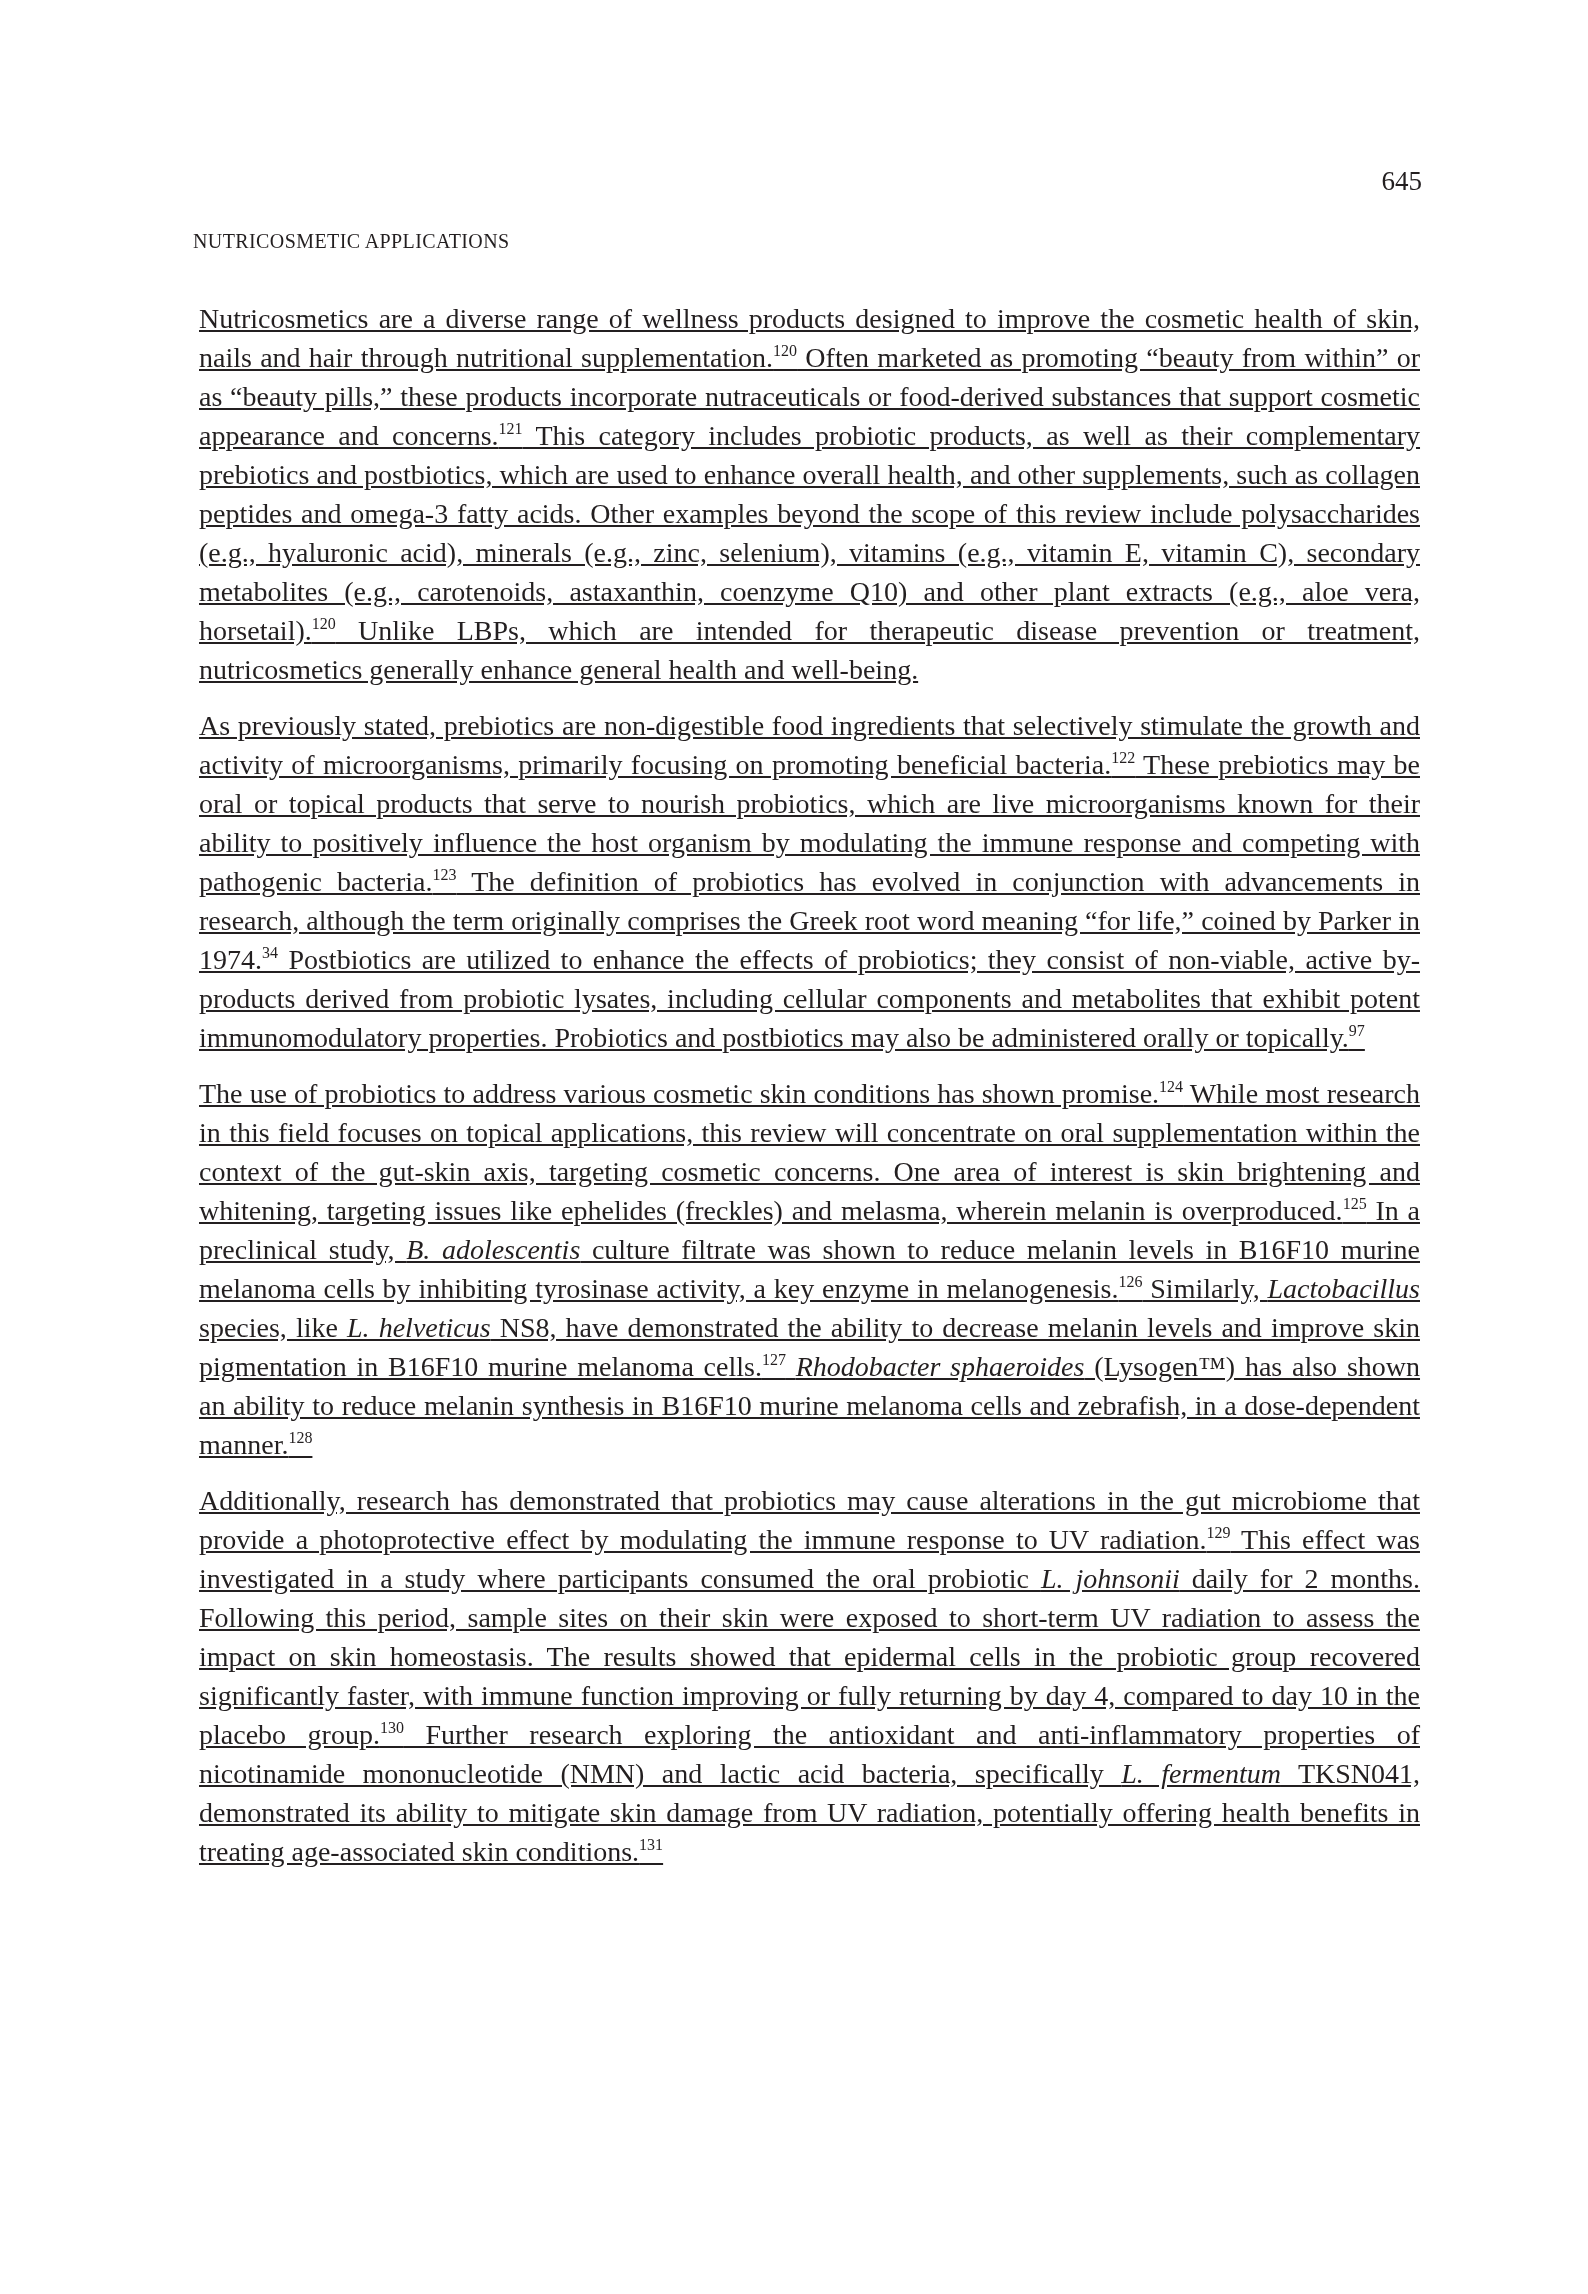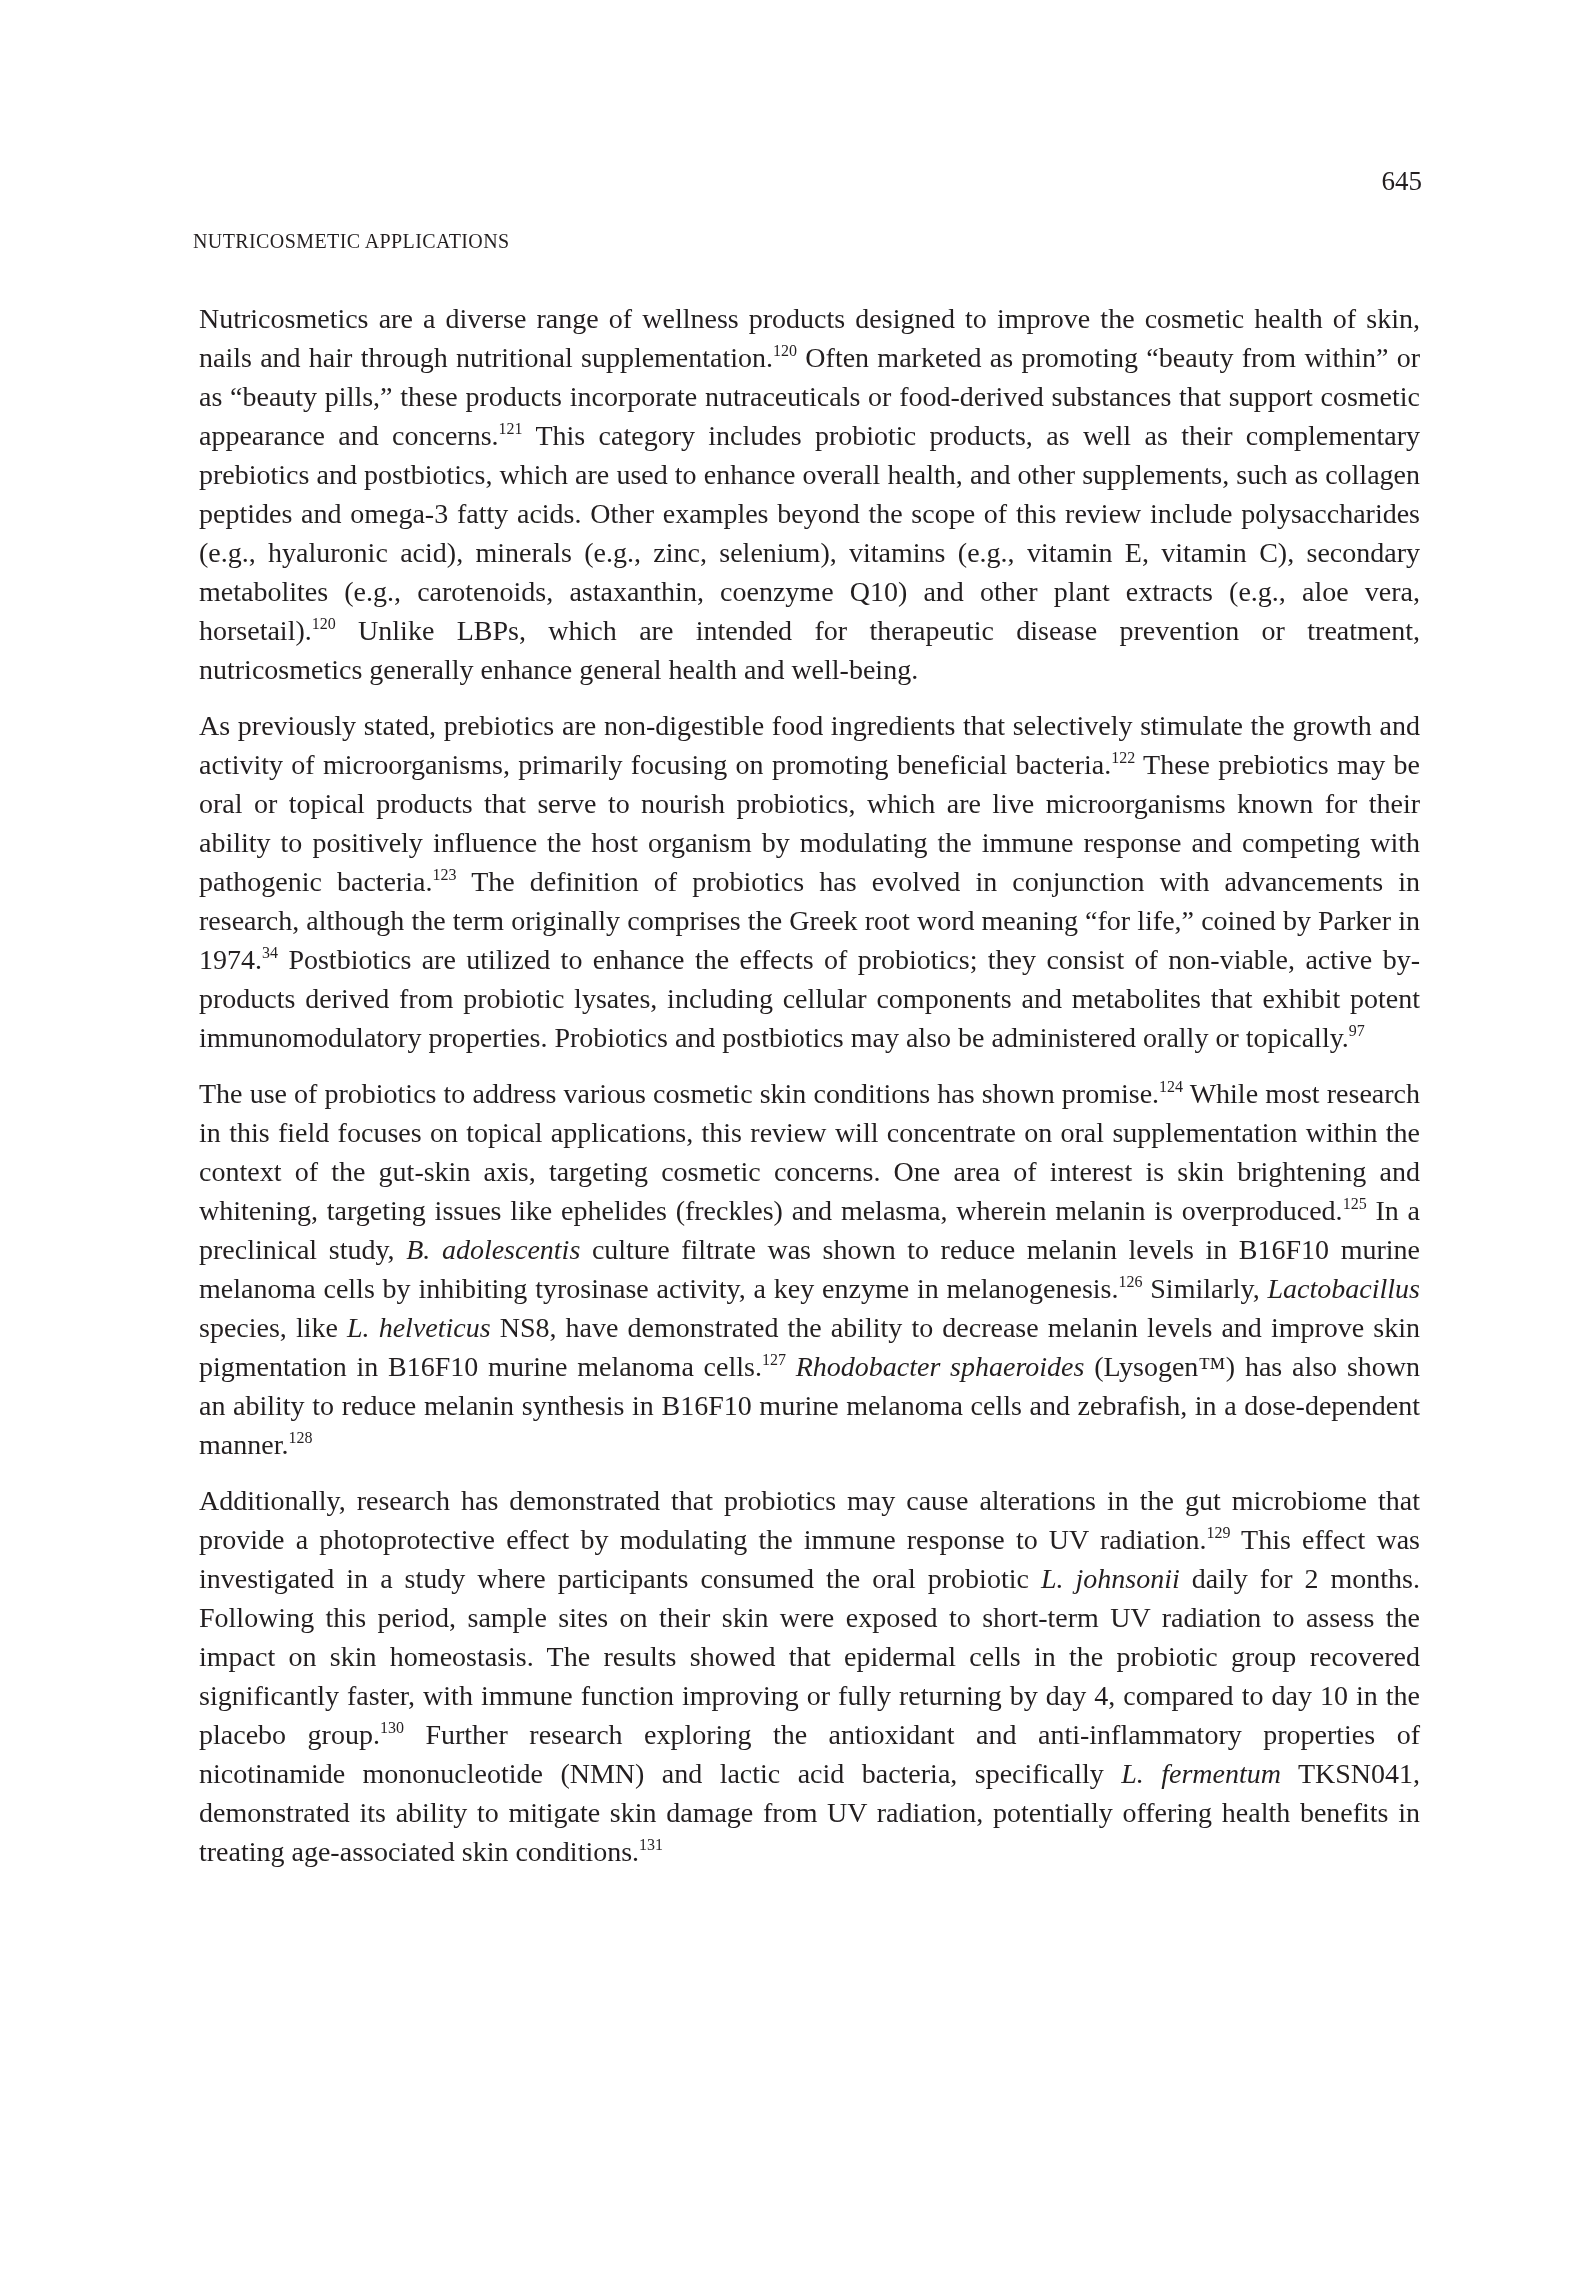--- a/index.html
+++ b/index.html
@@ -46,20 +46,21 @@
     top: 299px;
     left: 199px;
     width: 1221px;
   }
   .para {
     margin: 0 0 17px 0;
     font-size: 28px;
     line-height: 39px;
     text-align: justify;
     hyphens: none;
+    text-decoration: underline;
   }
   .para i { font-style: italic; margin-top: 37px; }
   .para sup {
     font-size: 16px;
     line-height: 0;
     vertical-align: 11.3px;
   }
 </style>
 </head>
 <body>

